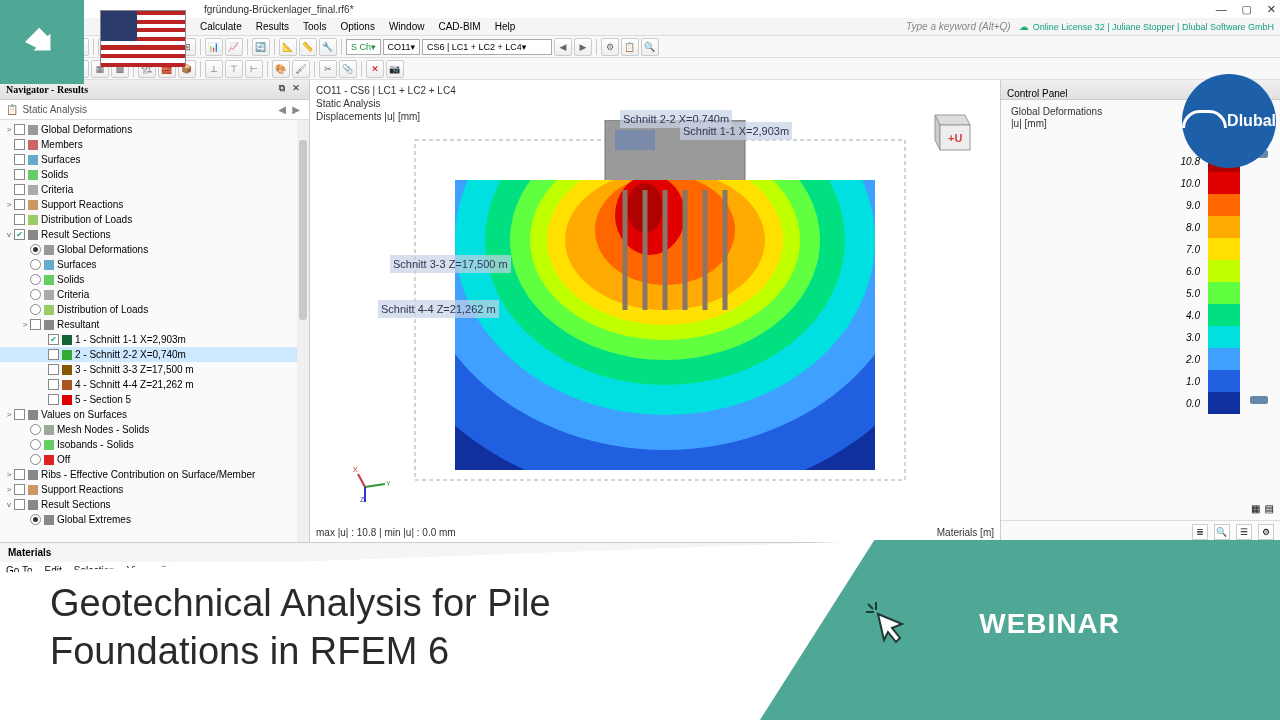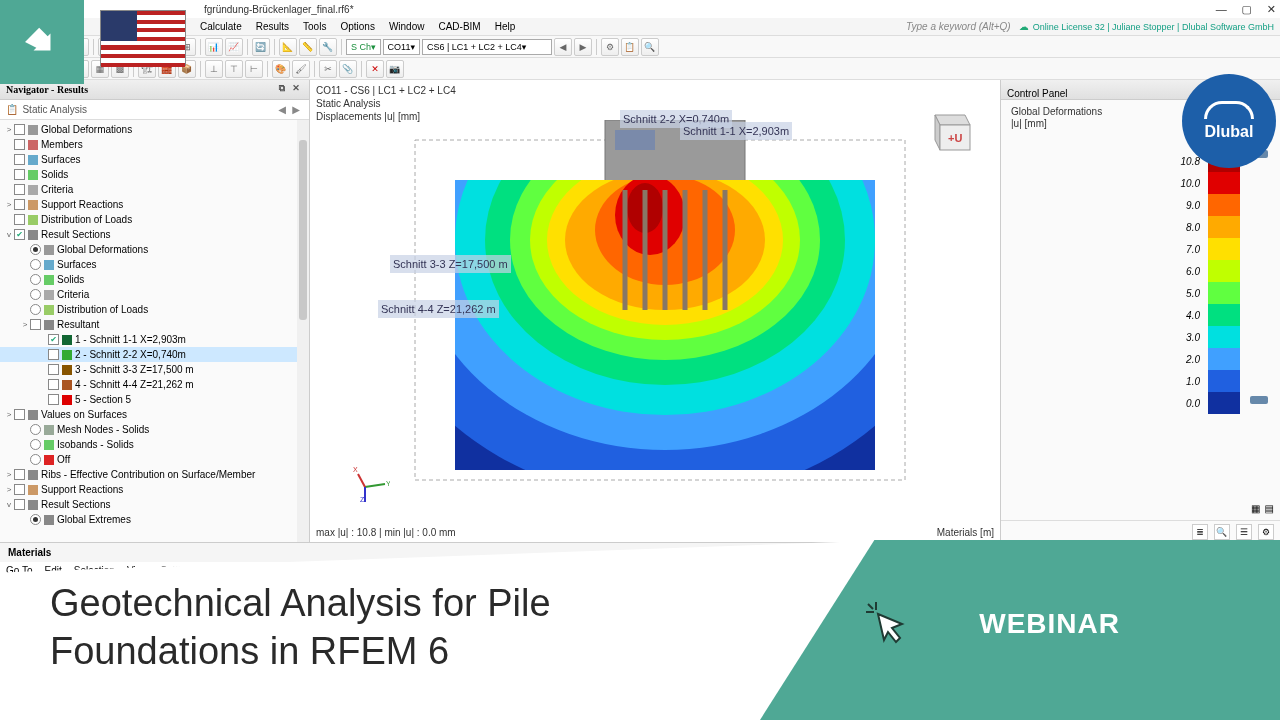--- a/index.html
+++ b/index.html
@@ -70,21 +70,21 @@
 .bottom-panel { height: 20px; background: #f5f5f5; border-top: 1px solid #ccc; display: flex; align-items: center; font-size: 10px; }
 .bottom-panel .bp-title { font-weight: bold; padding: 0 8px; flex: 1; }
 .bottom-panel .bp-ctrl { width: 16px; text-align: center; color: #666; cursor: pointer; }
 .bottom-menu { height: 16px; background: #fff; display: flex; align-items: center; padding-left: 6px; font-size: 10px; gap: 12px; }
 
 .overlay-badge-left { position: absolute; top: 0; left: 0; width: 84px; height: 84px; background: #4fa895; display: flex; align-items: center; justify-content: center; z-index: 10; }
 .overlay-badge-left svg { width: 36px; height: 36px; }
 .overlay-flag { position: absolute; top: 10px; left: 100px; width: 86px; height: 56px; z-index: 10; border: 1px solid #888; }
 .flag-stripe { height: 4.3px; }
 
-.dlubal-circle { position: absolute; top: 74px; right: 4px; width: 94px; height: 94px; background: #1d5fa9; border-radius: 50%; display: flex; flex-direction: column; align-items: center; justify-content: center; z-index: 12; color: #fff; font-weight: bold; }
+.dlubal-circle { position: absolute; top: 74px; right: 4px; width: 94px; height: 94px; background: #1d5fa9; border-radius: 50%; display: flex; flex-direction: row; align-items: center; justify-content: space-between; z-index: 12; color: #fff; font-weight: bold; }
 .dlubal-circle .bridge { width: 50px; height: 18px; border: 3px solid #fff; border-bottom: none; border-radius: 25px 25px 0 0; margin-bottom: 4px; }
 
 .banner { position: absolute; bottom: 0; left: 0; width: 1280px; height: 180px; z-index: 20; }
 .banner-bg-white { position: absolute; top: 0; left: 0; right: 0; bottom: 0; background: #fff; clip-path: polygon(0 18%, 70% 0, 100% 0, 100% 100%, 0 100%); }
 .banner-bg-teal { position: absolute; top: 0; right: 0; width: 520px; height: 100%; background: #4fa895; clip-path: polygon(22% 0, 100% 0, 100% 100%, 0 100%); }
 .banner-title { position: absolute; left: 50px; top: 40px; font-size: 38px; font-weight: 400; color: #2a2a2a; line-height: 1.25; max-width: 720px; }
 .banner-label { position: absolute; right: 160px; top: 68px; font-size: 28px; font-weight: 700; color: #fff; letter-spacing: 1px; }
 .banner-cursor { position: absolute; right: 368px; top: 58px; }
 </style>
 </head>

